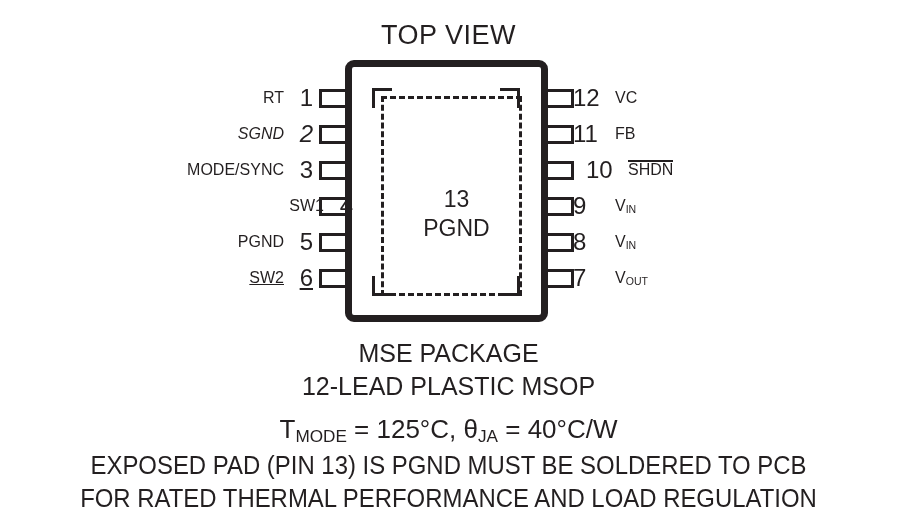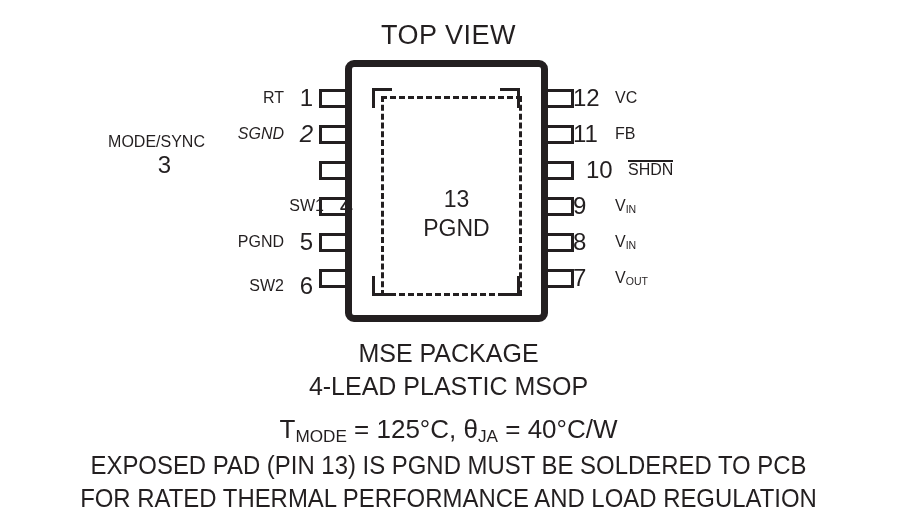--- a/index.html
+++ b/index.html
@@ -124,33 +124,33 @@
   <div class="lead right" style="top:269px;"></div>
 
   <div class="pin-row left" style="top:88px;">
     <span class="pname">RT</span>
     <span class="pnum">1</span>
   </div>
   <div class="pin-row left" style="top:124px;font-style:italic;">
     <span class="pname">SGND</span>
     <span class="pnum">2</span>
   </div>
-  <div class="pin-row left" style="top:160px;flex-direction:column;">
+  <div class="pin-row left" style="top:160px;">
     <span class="pname">MODE/SYNC</span>
     <span class="pnum">3</span>
   </div>
   <div class="pin-row left" style="top:196px;padding-left:40px;">
     <span class="pname">SW1</span>
     <span class="pnum">4</span>
   </div>
   <div class="pin-row left" style="top:232px;">
     <span class="pname">PGND</span>
     <span class="pnum">5</span>
   </div>
-  <div class="pin-row left" style="top:276px;">
+  <div class="pin-row left" style="top:268px;text-decoration:underline;">
     <span class="pname">SW2</span>
     <span class="pnum">6</span>
   </div>
 
   <div class="pin-row right" style="top:88px;">
     <span class="pnum">12</span>
     <span class="pname">VC</span>
   </div>
   <div class="pin-row right" style="top:124px;">
     <span class="pnum">11</span>
@@ -167,21 +167,21 @@
   <div class="pin-row right" style="top:232px;">
     <span class="pnum">8</span>
     <span class="pname"><span>V</span><sub>IN</sub></span>
   </div>
   <div class="pin-row right" style="top:268px;">
     <span class="pnum">7</span>
     <span class="pname"><span>V</span><sub>OUT</sub></span>
   </div>
 
   <div class="cap" id="cap-pkg">MSE PACKAGE</div>
-  <div class="cap" id="cap-lead">4-LEAD PLASTIC MSOP</div>
+  <div class="cap" id="cap-lead">12-LEAD PLASTIC MSOP</div>
 
   <div class="cap" id="cap-thermal">
     <span>T</span><sub>MODE</sub><span> = 125°C, </span><span>θ</span><sub>JA</sub><span> = 40°C/W</span>
   </div>
 
   <div class="cap" id="cap-note1">EXPOSED PAD (PIN 13) IS PGND MUST BE SOLDERED TO PCB</div>
   <div class="cap" id="cap-note2">FOR RATED THERMAL PERFORMANCE AND LOAD REGULATION</div>
 
 </div>
 

